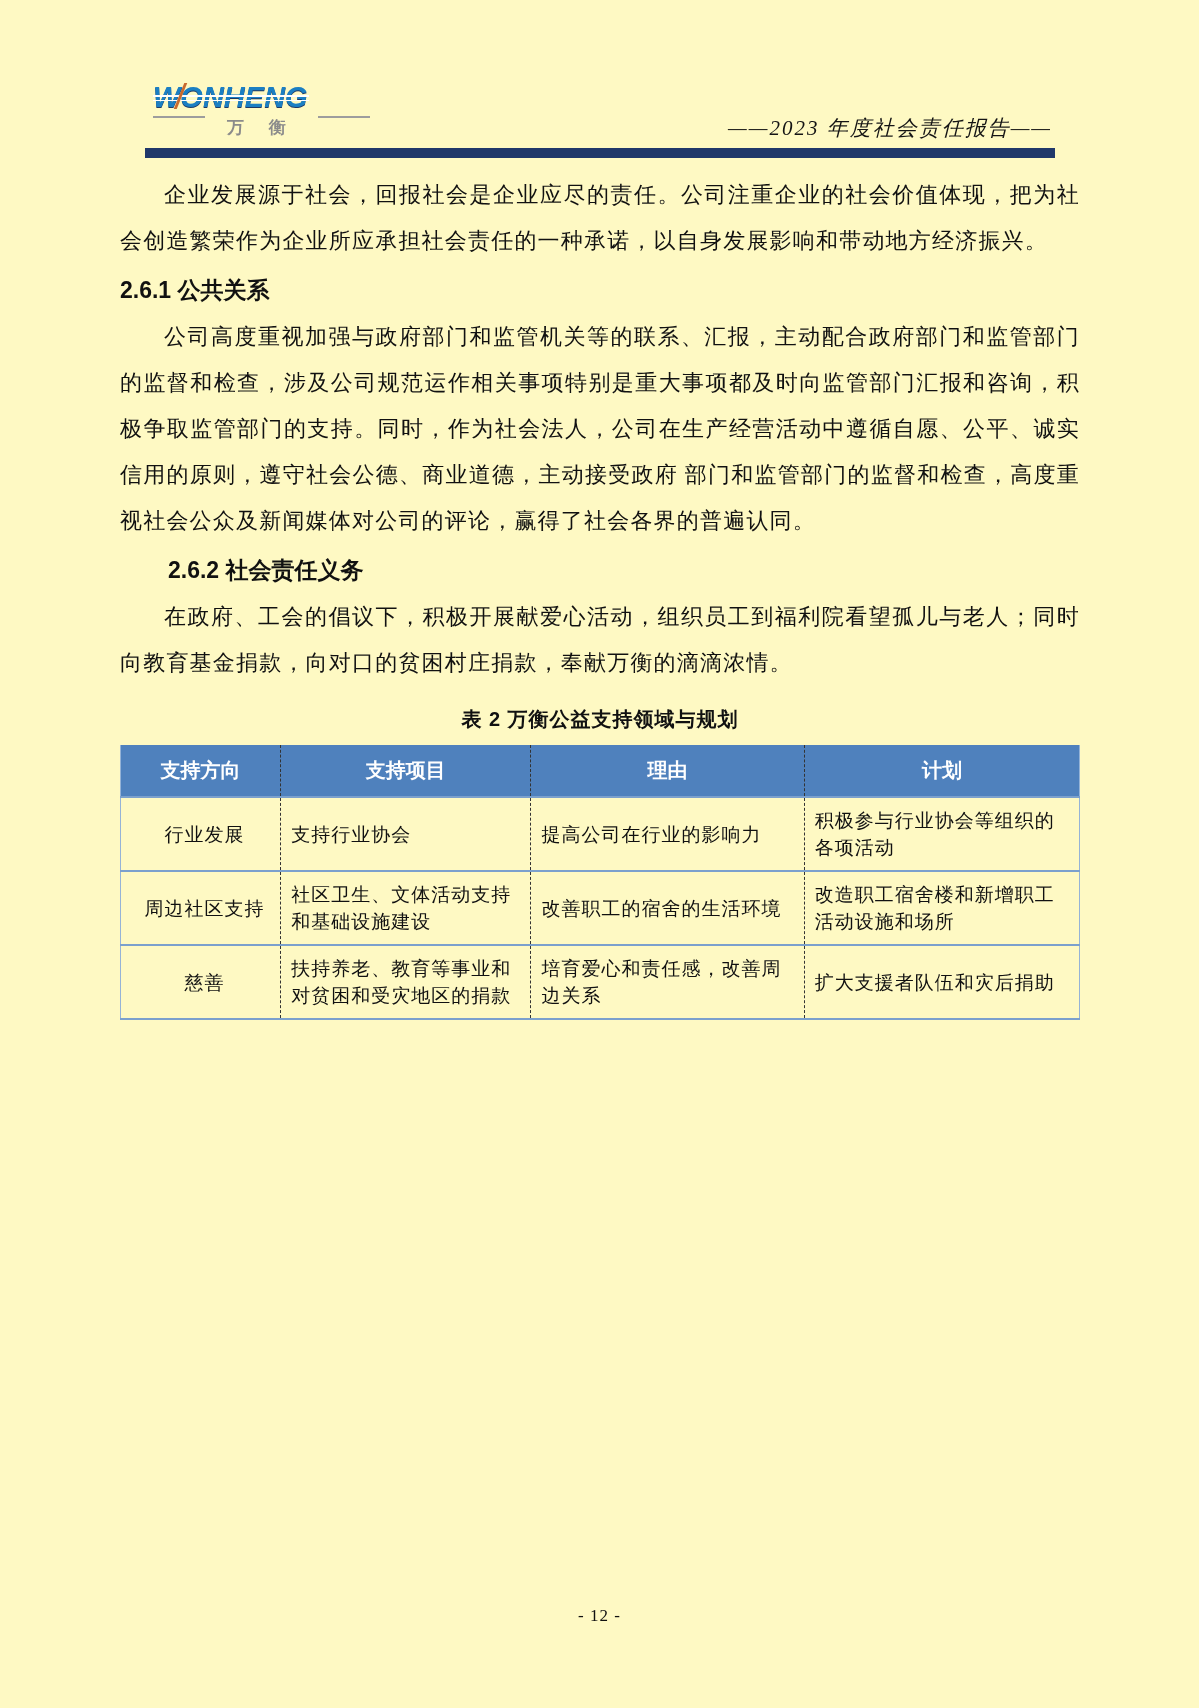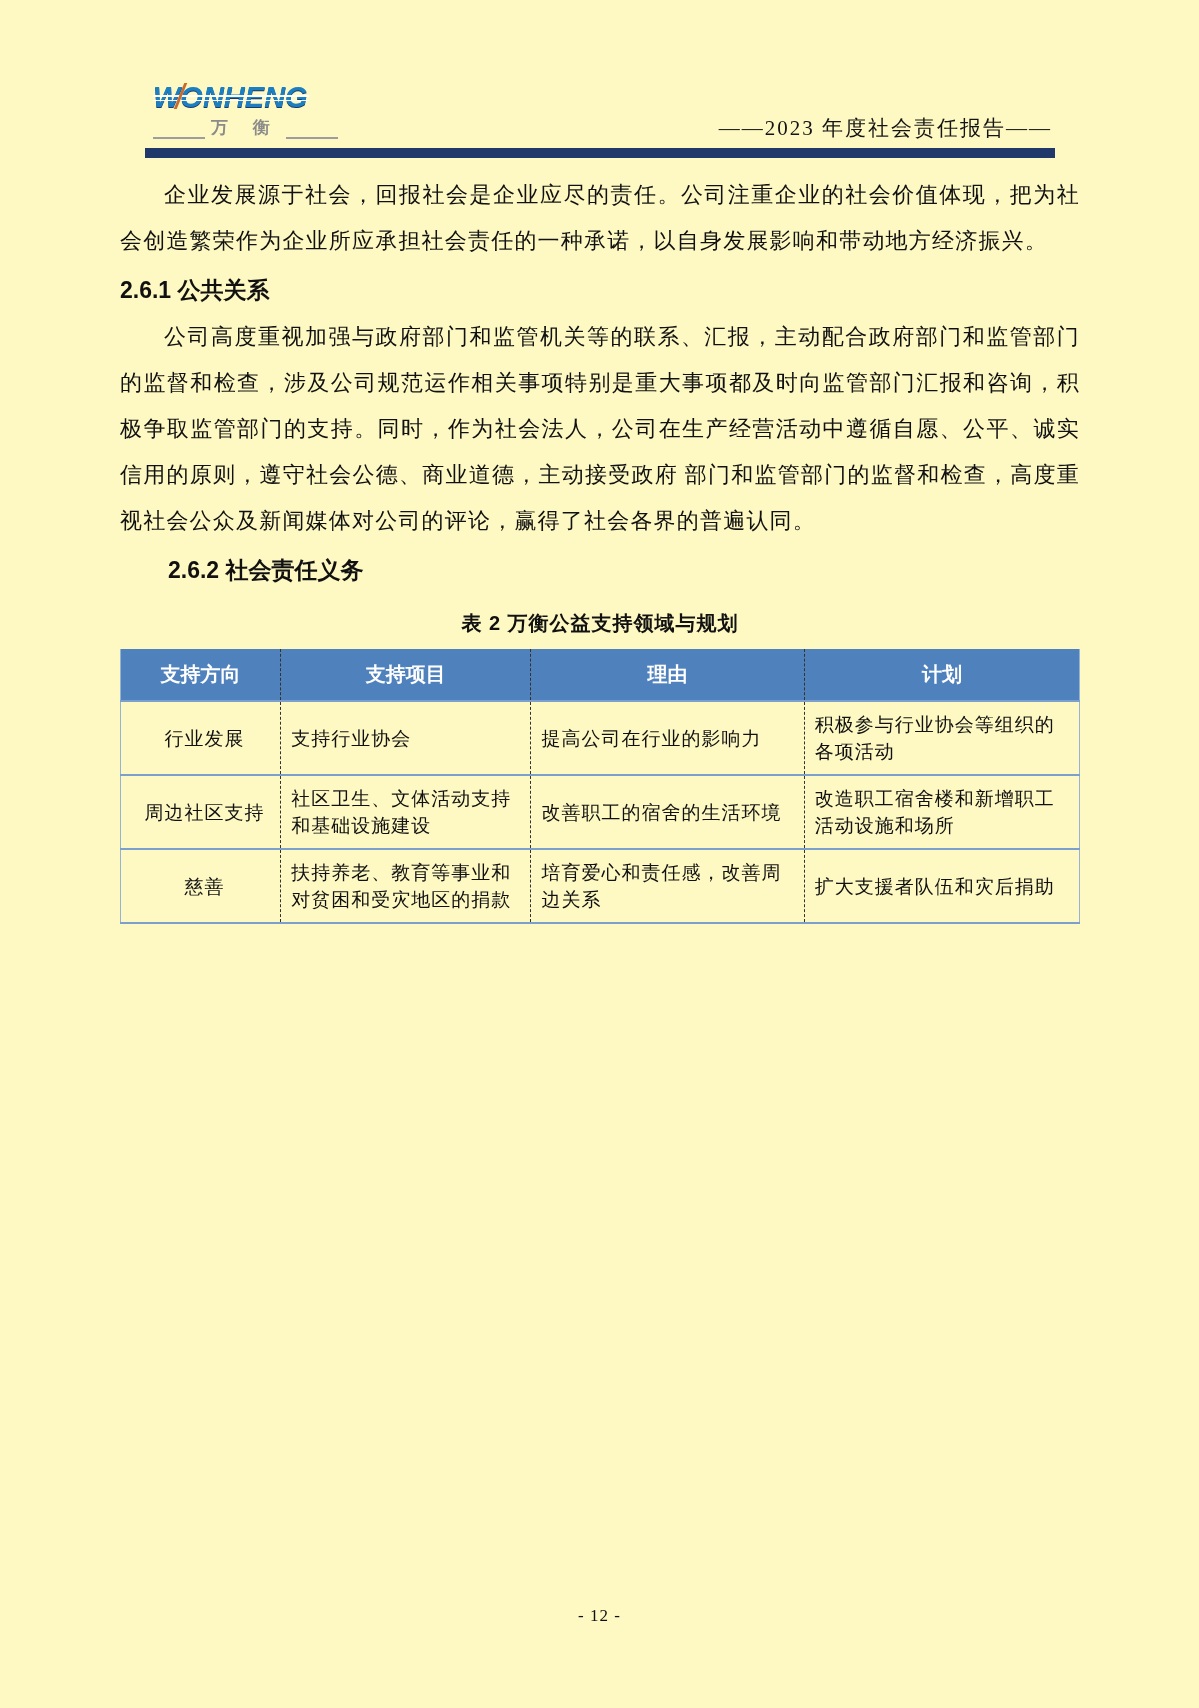--- a/index.html
+++ b/index.html
@@ -24,30 +24,31 @@
     text-shadow:0 1px 0 #1f3864;
     white-space:nowrap;
   }
   .logo-stripe{position:absolute;left:0;right:14px;top:13px;height:2px;background:#ffffff;}
   .logo-stripe2{position:absolute;left:0;right:14px;top:18px;height:1px;background:#ffffff;}
   .logo-slash{
     position:absolute;left:26px;top:1px;width:3px;height:26px;
     background:#c96a2e;transform:skewX(-22deg);
   }
   .logo-sub{
-    display:flex;align-items:flex-end;gap:6px;
+    display:flex;align-items:flex-start;gap:22px;
     margin-top:4px;
     color:#8b8b8b;
     font-family:"Liberation Sans","DejaVu Sans",sans-serif;
     font-size:17px;font-weight:bold;letter-spacing:10px;
     white-space:nowrap;
   }
   .logo-rule{flex:0 0 52px;height:2px;background:#9d9d9d;}
   .header-title{
     position:absolute;right:147px;bottom:16px;
+    font-style:italic;
     font-size:21px;letter-spacing:2px;color:#141414;
     white-space:nowrap;
   }
   .header-bar{
     position:absolute;left:145px;bottom:0;
     width:910px;height:10px;background:#20386a;
   }
   
   .content{padding:14px 119px 0 120px;}
   .para{
@@ -122,20 +123,21 @@
     <div class="header-bar"></div>
   </header>
 
   <main class="content">
     <p class="para">企业发展源于社会，回报社会是企业应尽的责任。公司注重企业的社会价值体现，把为社会创造繁荣作为企业所应承担社会责任的一种承诺，以自身发展影响和带动地方经济振兴。</p>
 
     <h2 class="heading">2.6.1 公共关系</h2>
     <p class="para">公司高度重视加强与政府部门和监管机关等的联系、汇报，主动配合政府部门和监管部门的监督和检查，涉及公司规范运作相关事项特别是重大事项都及时向监管部门汇报和咨询，积极争取监管部门的支持。同时，作为社会法人，公司在生产经营活动中遵循自愿、公平、诚实信用的原则，遵守社会公德、商业道德，主动接受政府 部门和监管部门的监督和检查，高度重视社会公众及新闻媒体对公司的评论，赢得了社会各界的普遍认同。</p>
 
     <h2 class="heading indented">2.6.2 社会责任义务</h2>
+    <p class="para">在政府、工会的倡议下，积极开展献爱心活动，组织员工到福利院看望孤儿与老人；同时向教育基金捐款，向对口的贫困村庄捐款，奉献万衡的滴滴浓情。</p>
 
     <div class="table-caption">表 2 万衡公益支持领域与规划</div>
 
     <table class="support">
       <colgroup>
         <col class="c1">
           <col class="c2">
           <col class="c3">
           <col class="c4">
       </colgroup>

